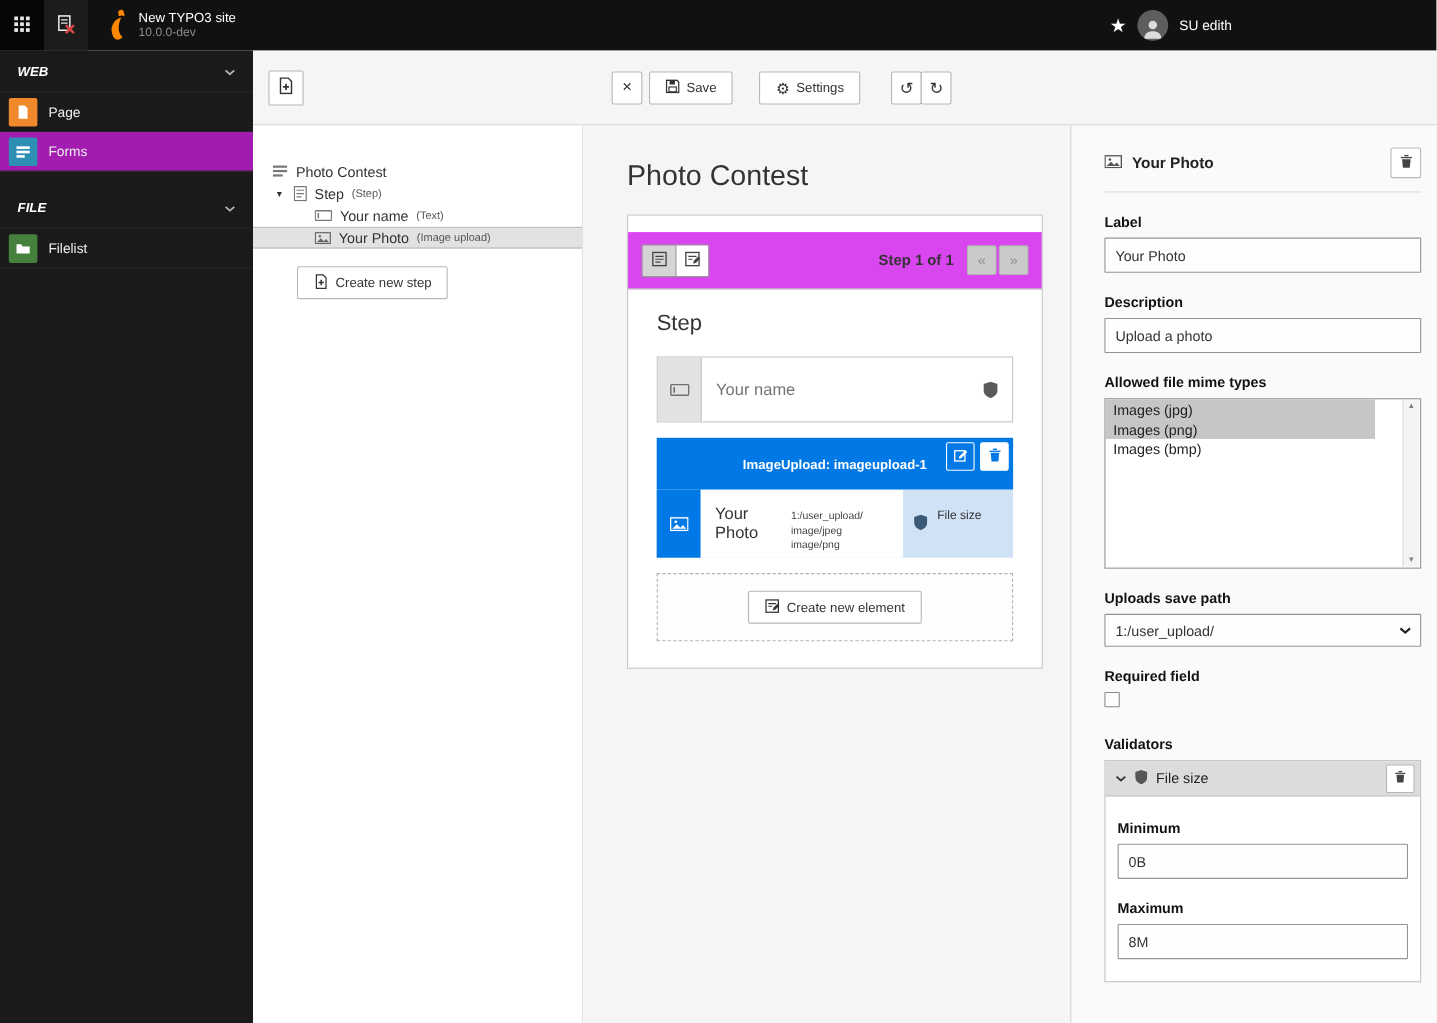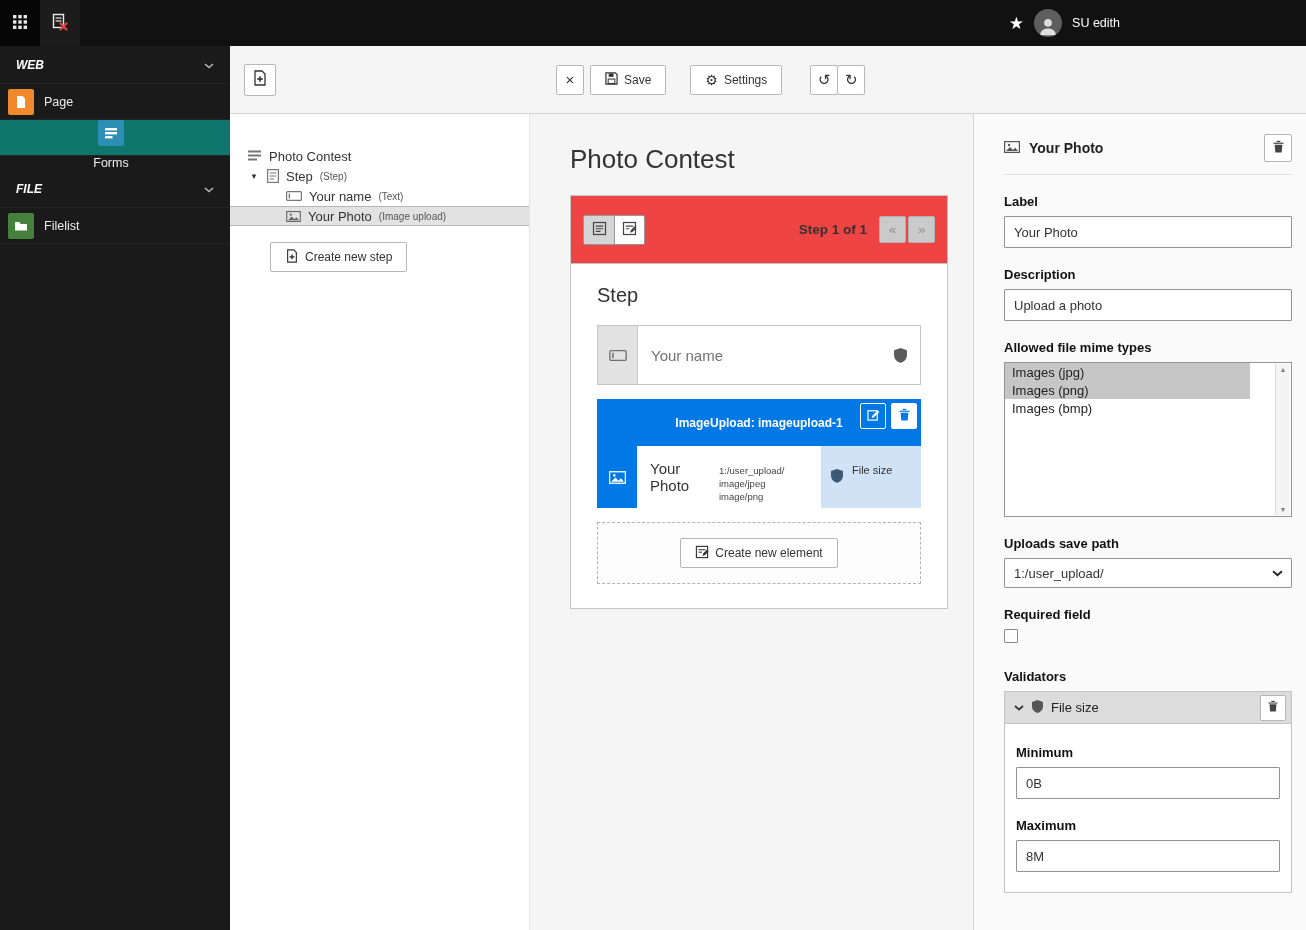--- a/index.html
+++ b/index.html
@@ -24,21 +24,21 @@
 
   
   .main-row { flex:1; display:flex; min-height:0; }
   .sidebar { flex:0 0 230px; background:#1a1a1a; color:#e6e6e6; }
   .content { flex:1; display:flex; flex-direction:column; min-width:0; }
 
   
   .nav-header { height:38px; display:flex; align-items:center; padding:0 16px; font-size:12px; font-weight:bold; color:#fff; border-bottom:1px solid #262626; cursor:pointer;font-style:italic; }
   .nav-header .caret { margin-left:auto; color:#b5b5b5; }
   .nav-item { height:36px; display:flex; align-items:center; gap:10px; padding:0 16px 0 8px; font-size:12.5px; color:#ededed; border-bottom:1px solid #242424; cursor:pointer; }
-  .nav-item.active { background:#0f766e;flex-direction:column; }
+  .nav-item.active { background:#a21caf; }
   .mod-icon { width:26px; height:26px; border-radius:2px; display:flex; align-items:center; justify-content:center; flex:0 0 26px; }
   .mod-page { background:#f0882c; }
   .mod-forms { background:#2e8fb5; }
   .mod-filelist { background:#45813c; }
   .section-gap { height:14px; }
 
   
   .doc-toolbar { flex:0 0 68px; background:#f5f5f5; border-bottom:1px solid #d2d2d2; display:flex; align-items:center; padding:0 14px; }
   .btn { background:#fff; border:1px solid #b7b7b7; border-radius:2px; height:30px; min-width:28px; display:inline-flex; align-items:center; justify-content:center; gap:6px; font-size:12px; color:#333; padding:0 14px; cursor:pointer; font-family:inherit; }
   .btn .glyph { font-size:14px; line-height:1; }
@@ -60,21 +60,21 @@
   .tree-row.depth1 { padding-left:20px; }
   .tree-row.depth2 { padding-left:56px; }
   .tree-row.selected { background:#e2e2e2; box-shadow: inset 0 1px 0 #b5b5b5, inset 0 -1px 0 #b5b5b5; }
   .tree-caret { font-size:8px; color:#333; width:10px; }
   .tico { display:inline-flex; align-items:center; }
   .create-step-btn { margin:16px 0 0 40px; }
 
   
   .stage-title { font-size:26px; font-weight:400; color:#333; margin:4px 0 20px 18px; }
   .stage-card { width:378px; margin-left:18px; background:#fff; border:1px solid #c6c6c6; }
-  .stage-head { height:68px; background:#ef4444; border-bottom:1px solid #bfbfbf; display:flex; align-items:center; padding:0 12px; }
+  .stage-head { height:52px; background:#d946ef; border-bottom:1px solid #bfbfbf; display:flex; align-items:center; padding:0 12px;margin-top:15px; }
   .view-group { display:flex; border:1px solid #979797; border-radius:2px; overflow:hidden; }
   .view-btn { width:30px; height:28px; display:flex; align-items:center; justify-content:center; background:#d5d5d5; cursor:pointer; }
   .view-btn.active { background:#fff; border-left:1px solid #979797; }
   .step-counter { margin-left:auto; font-weight:bold; font-size:13.5px; color:#333; padding-right:12px; }
   .page-group { display:flex; gap:2px; }
   .page-btn { width:27px; height:27px; background:#cacaca; border:1px solid #b2b2b2; border-radius:2px; color:#8f8f8f; display:flex; align-items:center; justify-content:center; font-size:13px; cursor:default; }
   .stage-body { padding:18px 26px 24px; }
   .step-heading { font-size:20px; font-weight:400; color:#333; margin:2px 0 18px; }
   .form-el { display:flex; border:1px solid #c5c5c5; height:60px; background:#fff; }
   .el-strip { flex:0 0 40px; background:#e2e2e2; border-right:1px solid #c5c5c5; display:flex; align-items:center; justify-content:center; }
@@ -143,20 +143,32 @@
         <svg width="18" height="18" viewBox="0 0 18 18">
             <rect x="2.5" y="1.5" width="10" height="13" fill="none" stroke="#e9e9e9" stroke-width="1.4"></rect>
             <line x1="4.5" y1="5" x2="10.5" y2="5" stroke="#e9e9e9" stroke-width="1.2"></line>
             <line x1="4.5" y1="8" x2="10.5" y2="8" stroke="#e9e9e9" stroke-width="1.2"></line>
             <g stroke="#d44" stroke-width="2.2" stroke-linecap="round">
               <line x1="9.5" y1="10.5" x2="15.5" y2="16.5"></line>
               <line x1="15.5" y1="10.5" x2="9.5" y2="16.5"></line>
             </g>
           </svg>
       </span>
+    </div>
+    <div class="brand">
+      <span>
+        <svg width="22" height="28" viewBox="0 0 22 28">
+            <path fill="#ff8700" d="M16.3 0.8c-1.7 0-2.8 1.1-2.8 2.9 0 .8.2 1.8.6 3 .8-.3 1.7-.5 2.5-.5 1 0 1.9.2 2.6.6C19.1 3.1 18.1 0.8 16.3 0.8z"></path>
+            <path fill="#ff8700" d="M16.2 8.1c-4.4.2-8.8 5.5-8.8 11 0 3.2 1.2 6.3 3 8.1.8.8 1.7 1.3 2.7 1.3 1.6 0 3-1.1 4.2-3-2.1-1.6-3.4-4.5-3.4-8 0-3.5 .9-6.7 2.3-9.4z"></path>
+          </svg>
+      </span>
+      <div class="brand-titles">
+        <div class="site-title">New TYPO3 site</div>
+        <div class="site-version">10.0.0-dev</div>
+      </div>
     </div>
     <div class="tb-spacer"></div>
     <div class="tb-right">
       <span class="tb-star">★</span>
       <span class="avatar">
         <svg width="22" height="22" viewBox="0 0 24 24">
             <circle cx="12" cy="8.5" r="4.2" fill="#dcdcdc"></circle>
             <path d="M3.5 22c0-4.8 3.8-7.3 8.5-7.3s8.5 2.5 8.5 7.3" fill="#dcdcdc"></path>
           </svg>
       </span>

